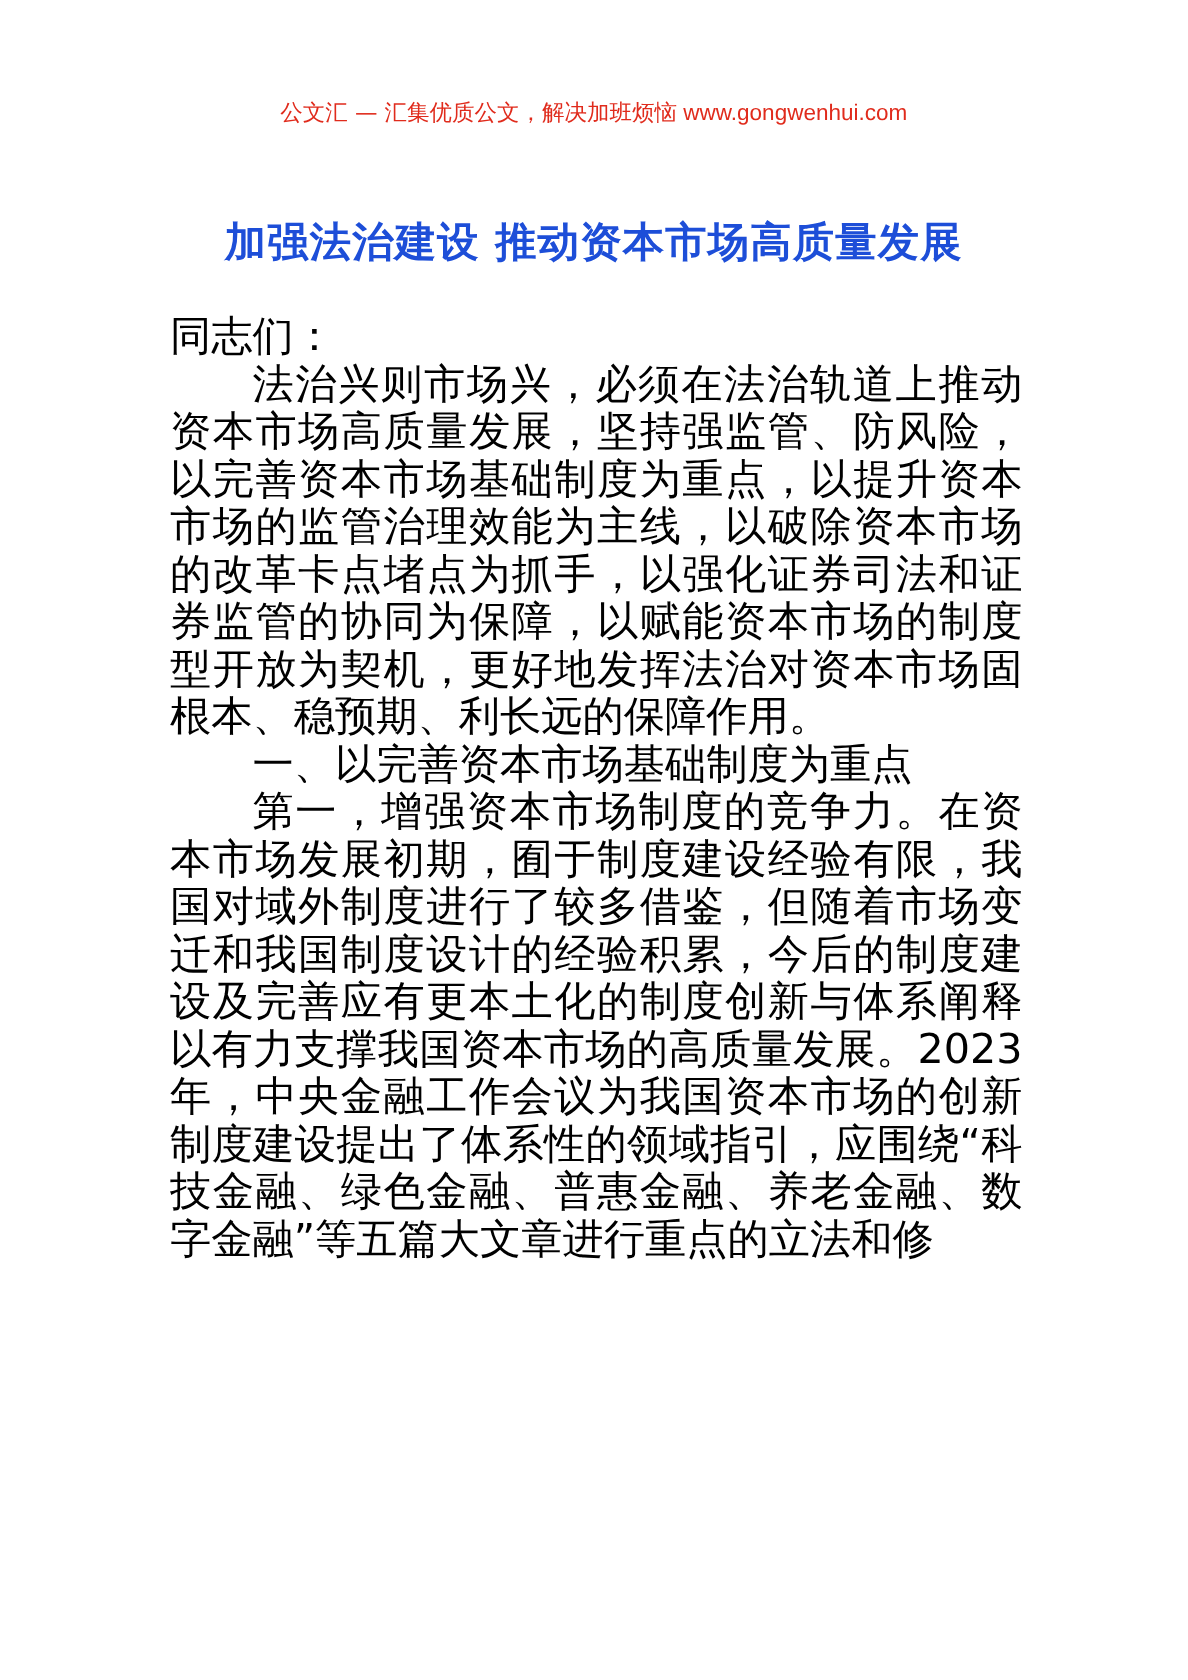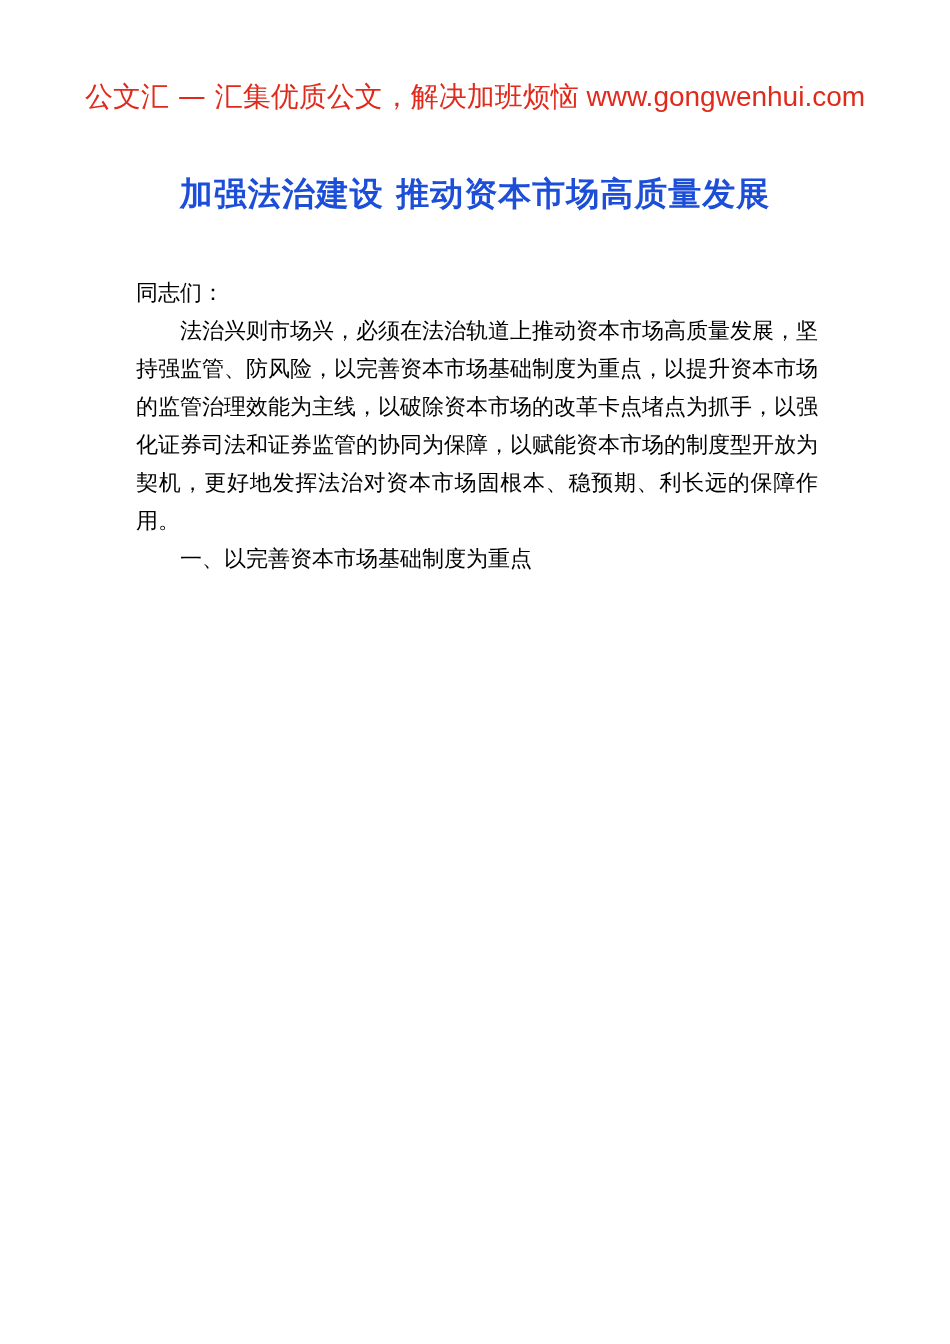--- a/index.html
+++ b/index.html
@@ -22,21 +22,21 @@
     box-sizing: border-box;
   }
   
   .watermark {
     position: absolute;
     top: 78px;
     left: 0;
     width: 950px;
     text-align: center;
     color: #e02b1c;
-    font-size: 28px;
+    font-size: 18px;
     font-weight: 500;
     letter-spacing: 0px;
     white-space: nowrap;
     font-family: "Liberation Sans", "DejaVu Sans", sans-serif;
   }
   .watermark .cn {
     font-family: "DejaVu Sans", "Liberation Sans", sans-serif;
   }
   .watermark .url {
     font-family: "Liberation Sans", "DejaVu Sans", sans-serif;
@@ -50,24 +50,24 @@
     text-align: center;
     font-size: 33px;
     font-weight: 700;
     letter-spacing: 1px;
     color: #1d4ed8;
     font-family: "DejaVu Sans", "Liberation Sans", sans-serif;
   }
   
   .body-text {
     position: absolute;
-    top: 274px;
+    top: 250px;
     left: 136px;
     width: 682px;
-    font-size: 22px;
+    font-size: 33px;
     line-height: 38px;
     color: #000000;
     text-align: justify;
     text-justify: inter-ideograph;
     font-family: "DejaVu Sans", "Liberation Sans", sans-serif;
     font-weight: 500;
   }
   .body-text p {
     margin: 0;
     padding: 0;
@@ -90,15 +90,16 @@
   <div class="watermark">
     <span class="cn">公文汇 — 汇集优质公文，解决加班烦恼</span><span class="url"> www.gongwenhui.com</span>
   </div>
 
   <div class="doc-title">加强法治建设 推动资本市场高质量发展</div>
 
   <div class="body-text">
     <p class="noindent">同志们：</p>
     <p class="indent">法治兴则市场兴，必须在法治轨道上推动资本市场高质量发展，坚持强监管、防风险，以完善资本市场基础制度为重点，以提升资本市场的监管治理效能为主线，以破除资本市场的改革卡点堵点为抓手，以强化证券司法和证券监管的协同为保障，以赋能资本市场的制度型开放为契机，更好地发挥法治对资本市场固根本、稳预期、利长远的保障作用。</p>
     <p class="indent">一、以完善资本市场基础制度为重点</p>
+    <p class="indent">第一，增强资本市场制度的竞争力。在资本市场发展初期，囿于制度建设经验有限，我国对域外制度进行了较多借鉴，但随着市场变迁和我国制度设计的经验积累，今后的制度建设及完善应有更本土化的制度创新与体系阐释以有力支撑我国资本市场的高质量发展。2023 年，中央金融工作会议为我国资本市场的创新制度建设提出了体系性的领域指引，应围绕“科技金融、绿色金融、普惠金融、养老金融、数字金融”等五篇大文章进行重点的立法和修</p>
   </div>
 
 </div>
 
 </body></html>

